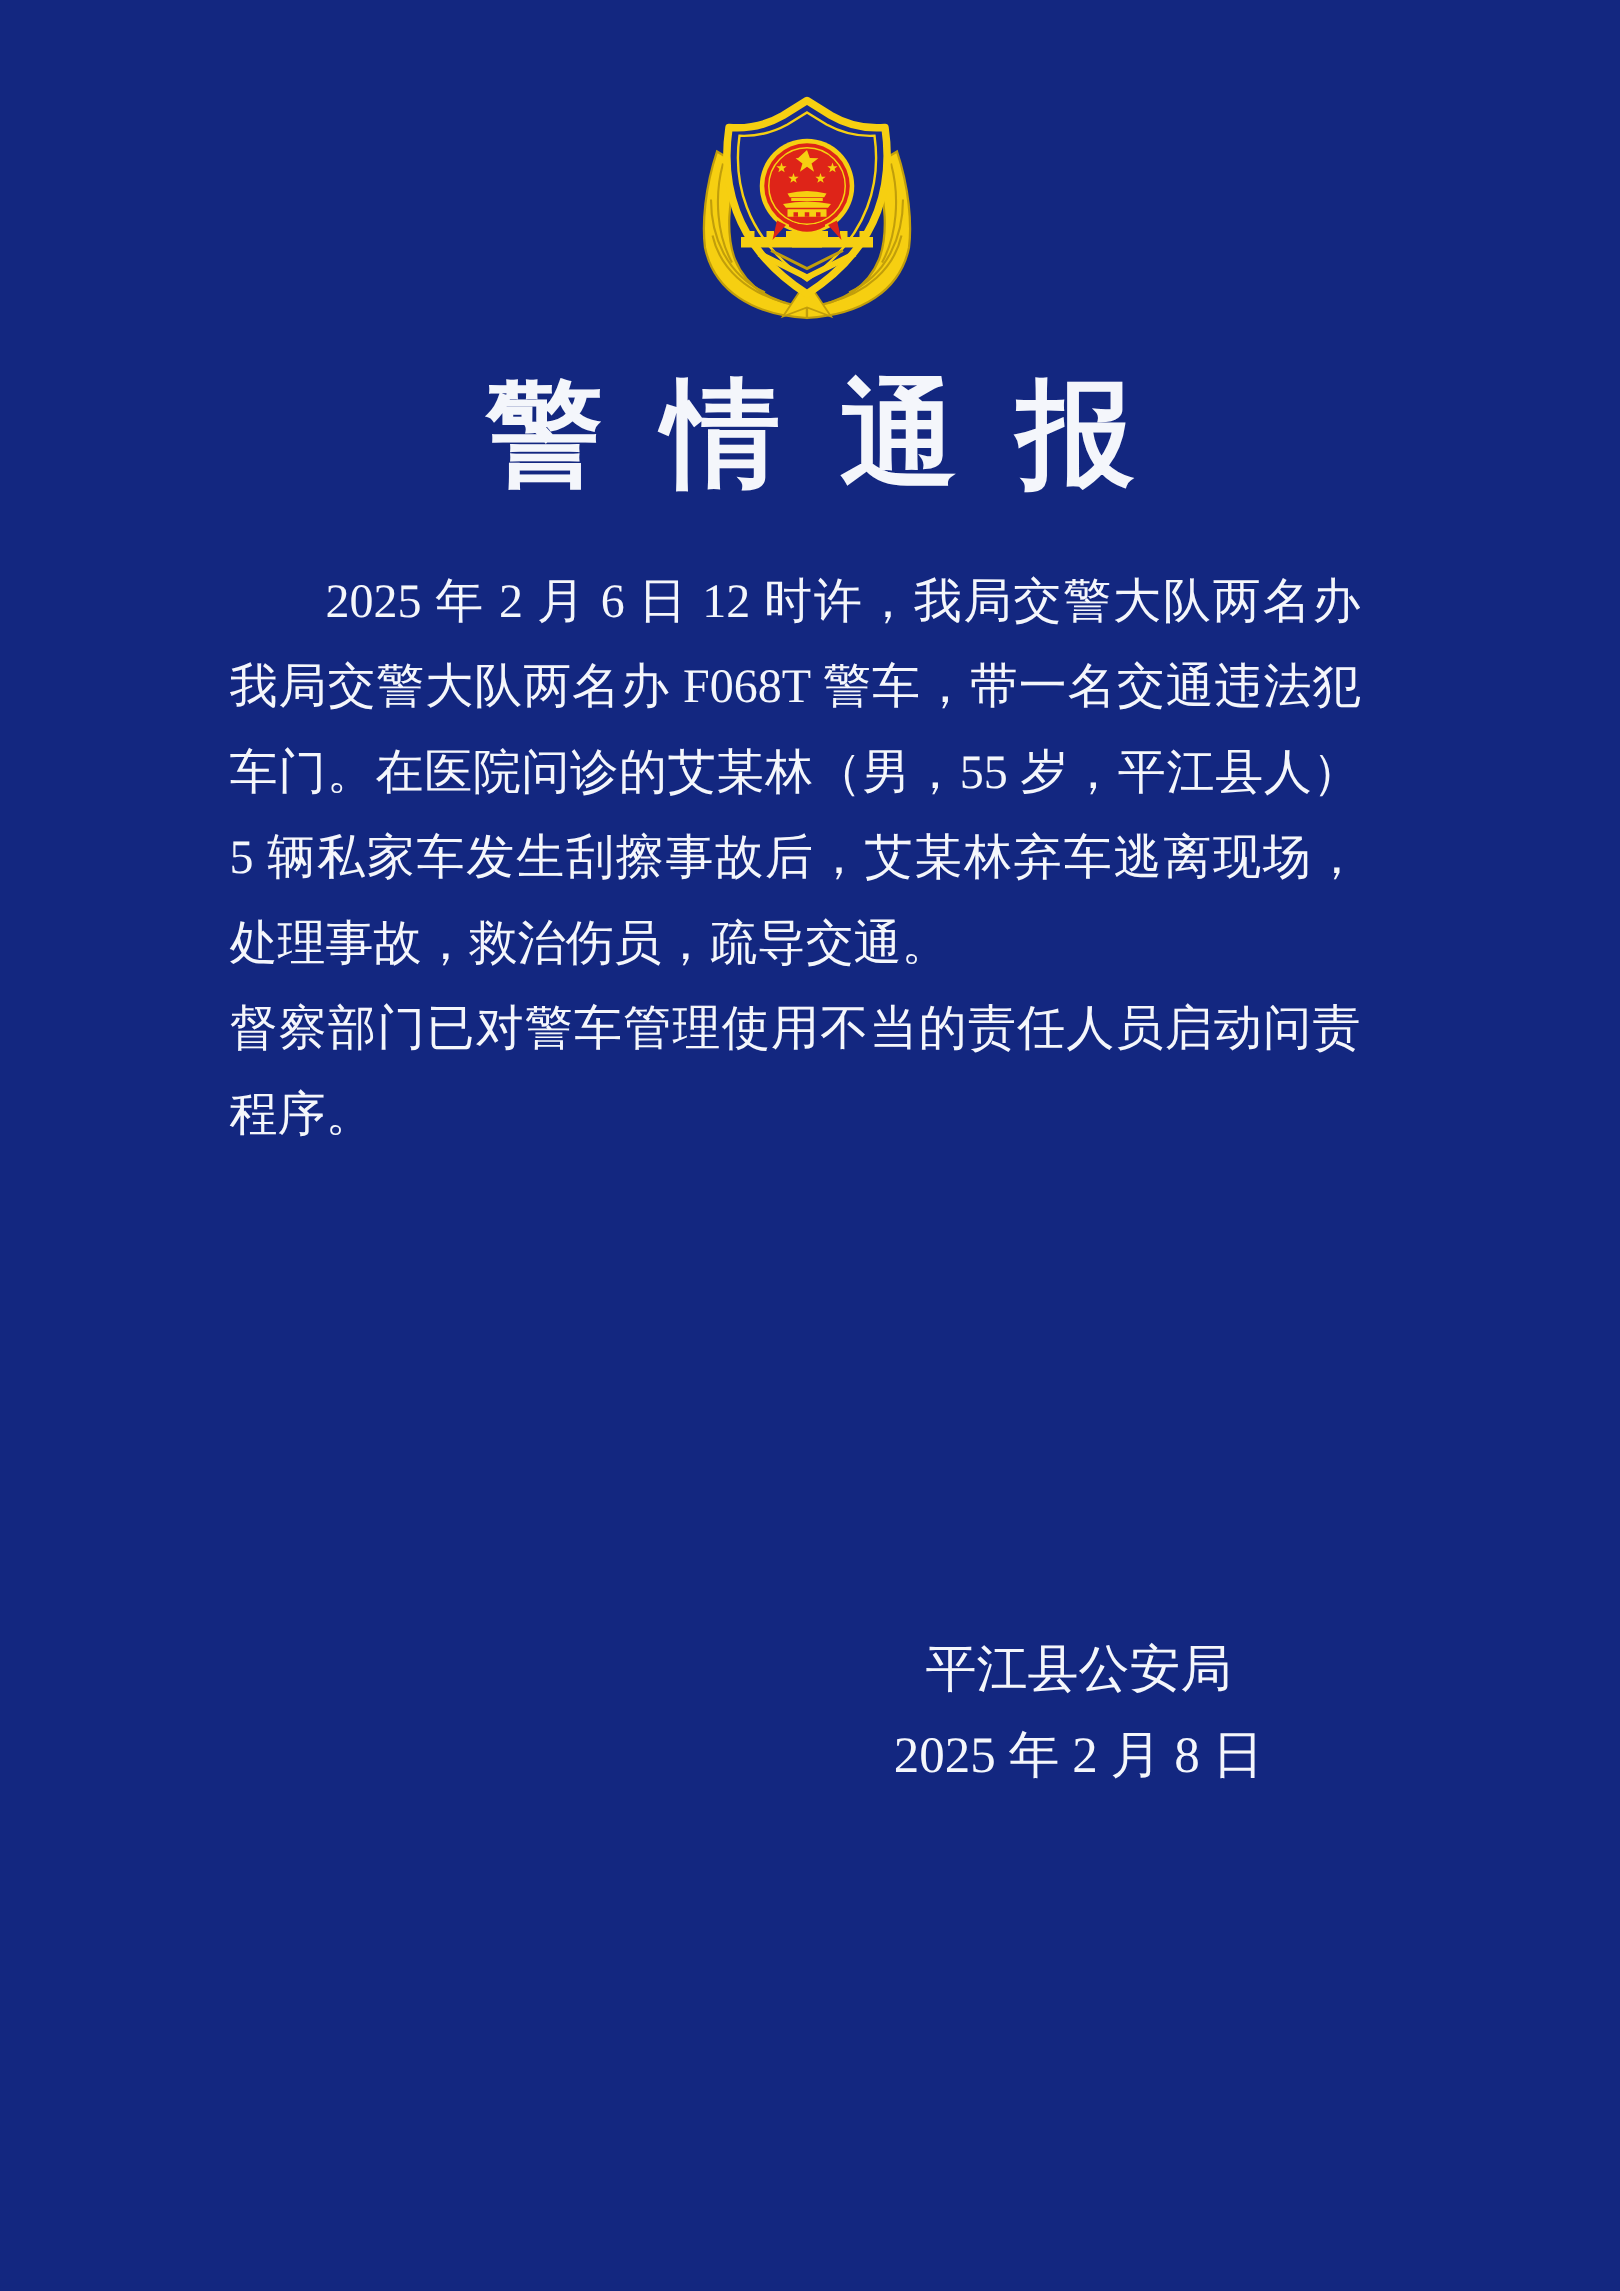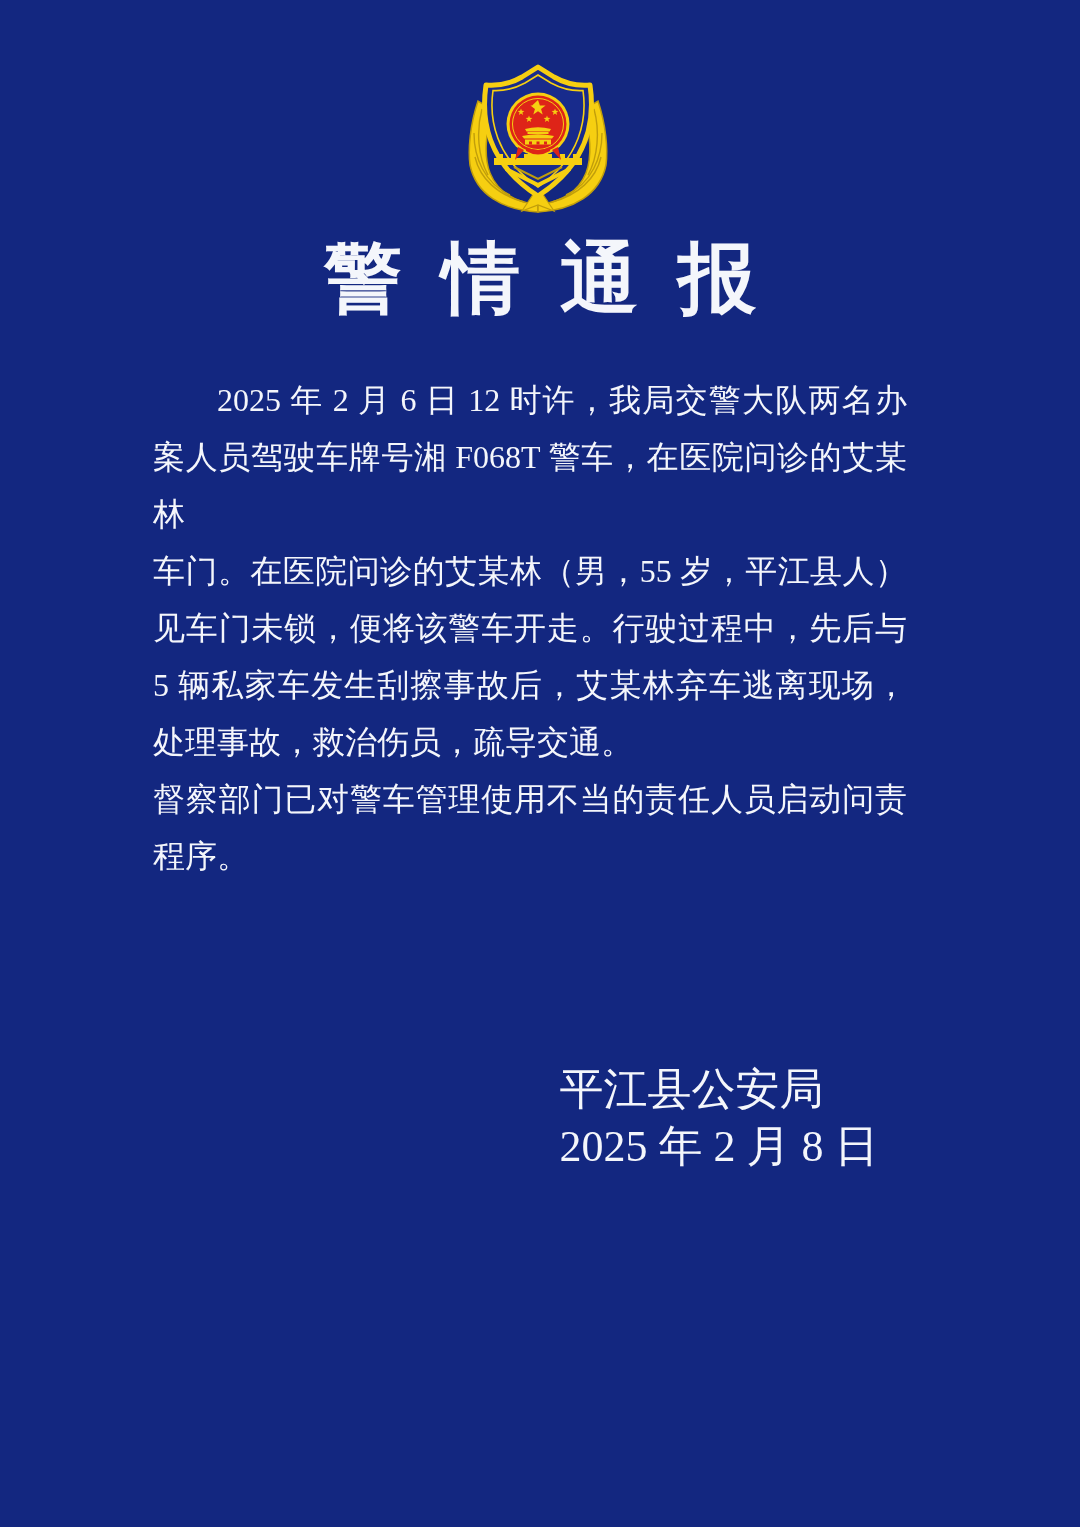--- a/index.html
+++ b/index.html
@@ -19,21 +19,21 @@
     font-family:"Liberation Serif","DejaVu Serif",serif;
     color:var(--ink);
   }
   .badge{
     position:absolute;
     left:466px;top:61px;
     width:144px;height:152px;
   }
   .title{
     position:absolute;
-    left:0;top:232px;width:1080px;
+    left:0;top:243px;width:1080px;
     text-align:center;
     font-size:78px;
     font-weight:700;
     line-height:1.2;
     letter-spacing:40px;
     text-indent:40px;
     color:var(--ink);
     white-space:nowrap;
   }
   .content{
@@ -46,23 +46,24 @@
   }
   .line{
     text-align:justify;
     text-align-last:justify;
     white-space:normal;
   }
   .line.first{ text-indent:2em; }
   .line.last{ text-align-last:left; }
   .signature{
     position:absolute;
-    left:719px;top:1061px;
+    left:719px;top:1085px;
     transform:translateX(-50%);
-    font-size:44px;
+    text-align:center;
+    font-size:34px;
     line-height:57px;
     white-space:nowrap;
     color:var(--ink);
   }
 </style>
 </head>
 <body>
 
 <div class="page">
 
@@ -125,23 +126,22 @@
       <path d="M52,86 L49,99 L58,89 Z" fill="#DE2418"></path>
       <path d="M92,86 L95,99 L86,89 Z" fill="#DE2418"></path>
       <path d="M60,90 Q72,97 84,90 L84,86 Q72,92 60,86 Z" fill="#DE2418"></path>
     </g>
   </svg>
 
   <h1 class="title">警情通报</h1>
 
   <div class="content">
       <div class="line first">2025 年 2 月 6 日 12 时许，我局交警大队两名办</div>
-      <div class="line">案人员驾驶车牌号湘 F068T 警车，在医院问诊的艾某林</div>
+      <div class="line">我局交警大队两名办 F068T 警车，带一名交通违法犯</div>
       <div class="line">车门。在医院问诊的艾某林（男，55 岁，平江县人）</div>
-      <div class="line">见车门未锁，便将该警车开走。行驶过程中，先后与</div>
       <div class="line">5 辆私家车发生刮擦事故后，艾某林弃车逃离现场，</div>
       <div class="line last">处理事故，救治伤员，疏导交通。</div>
       <div class="line">督察部门已对警车管理使用不当的责任人员启动问责</div>
       <div class="line last">程序。</div>
     </div>
 
   <div class="signature">
     <div>平江县公安局</div>
     <div>2025 年 2 月 8 日</div>
   </div>

